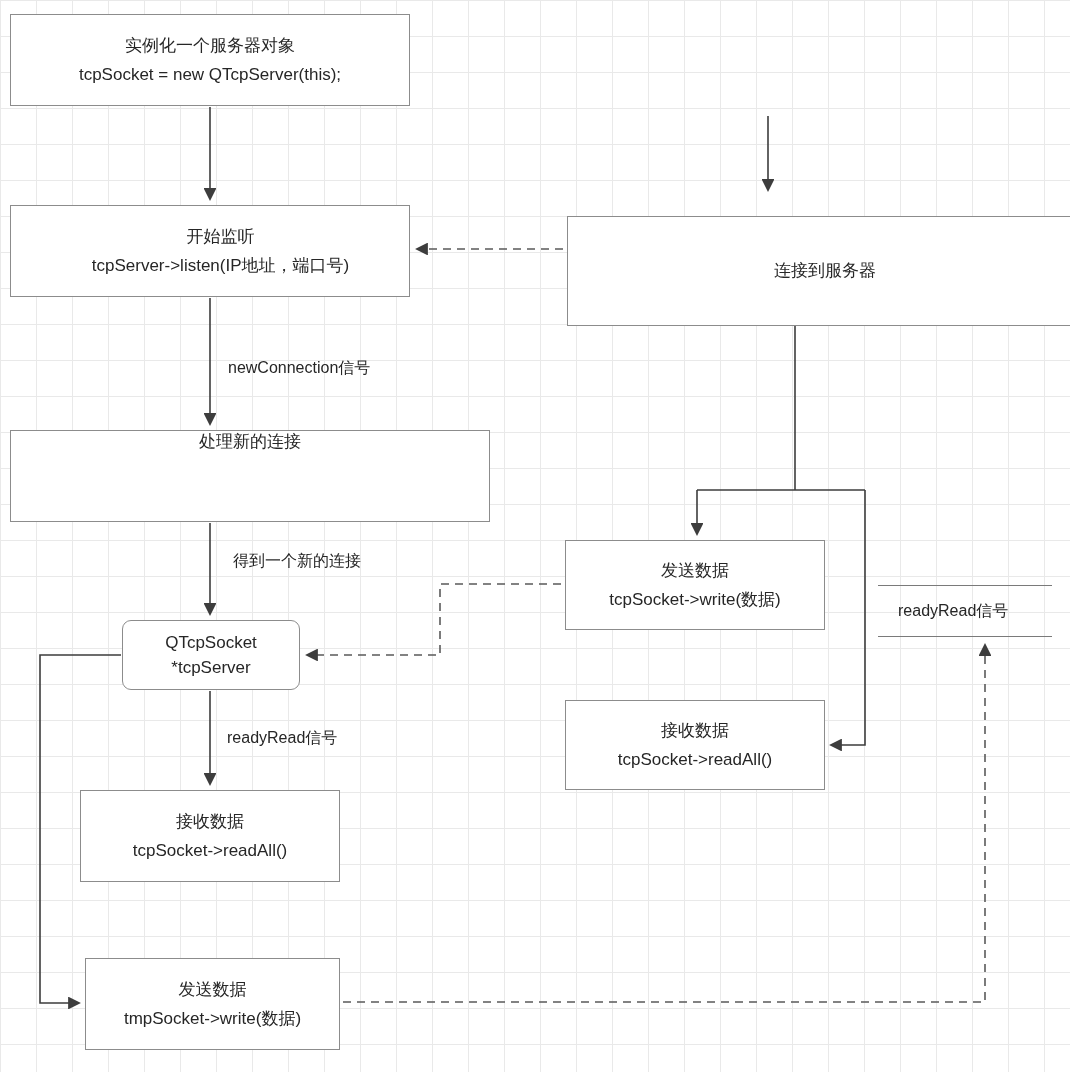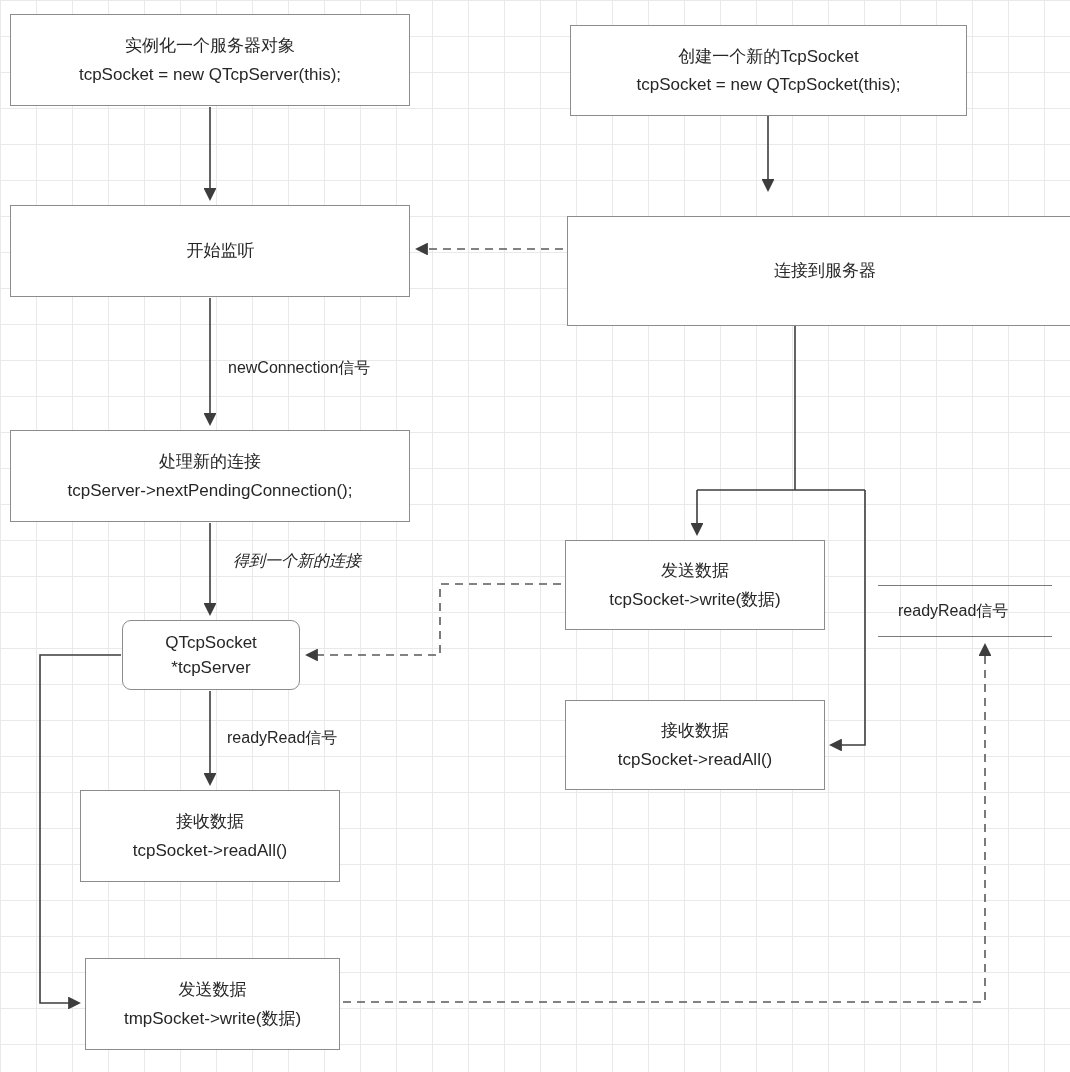--- a/index.html
+++ b/index.html
@@ -101,64 +101,60 @@
     <path d="M343 1002 L985 1002 L985 645" stroke="#5a5a5a" stroke-width="1.6" fill="none" stroke-dasharray="8 6" marker-end="url(#arrow)"></path>
   </svg>
 
   <div class="node" style="left:10px; top:14px; width:400px; height:92px;">
     <span class="line1">实例化一个服务器对象</span>
     <span class="line2 code">tcpSocket = new QTcpServer(this);</span>
   </div>
 
   <div class="node" style="left:10px; top:205px; width:400px; height:92px;padding-left:21px;">
     <span class="line1">开始监听</span>
+    <span class="line2 code">tcpServer-&gt;listen(IP地址，端口号)</span>
   </div>
 
-  <div class="node" style="left:10px; top:430px; width:400px; height:92px;">
+  <div class="node" style="left:10px; top:430px; width:480px; height:92px;justify-content:space-between;">
     <span class="line1">处理新的连接</span>
-    <span class="line2 code">tcpServer-&gt;nextPendingConnection();</span>
   </div>
 
   <div class="node rounded" style="left:122px; top:620px; width:178px; height:70px; gap:4px;">
     <span class="line1">QTcpSocket</span>
     <span class="line2 code">*tcpServer</span>
   </div>
 
   <div class="node" style="left:80px; top:790px; width:260px; height:92px;">
     <span class="line1">接收数据</span>
     <span class="line2 code">tcpSocket-&gt;readAll()</span>
   </div>
 
   <div class="node" style="left:85px; top:958px; width:255px; height:92px;">
     <span class="line1">发送数据</span>
     <span class="line2 code">tmpSocket-&gt;write(数据)</span>
   </div>
 
-  <div class="node" style="left:570px; top:25px; width:397px; height:91px;">
-    <span class="line1">创建一个新的TcpSocket</span>
-    <span class="line2 code">tcpSocket = new QTcpSocket(this);</span>
-  </div>
 
   <div class="node" style="left:567px; top:196px; width:516px; height:110px;margin-top:20px;">
     <span class="line1">连接到服务器</span>
   </div>
 
   <div class="node" style="left:565px; top:540px; width:260px; height:90px;">
     <span class="line1">发送数据</span>
     <span class="line2 code">tcpSocket-&gt;write(数据)</span>
   </div>
 
   <div class="node" style="left:565px; top:700px; width:260px; height:90px;">
     <span class="line1">接收数据</span>
     <span class="line2 code">tcpSocket-&gt;readAll()</span>
   </div>
 
   <div class="edge-label" style="left:228px; top:358px;">newConnection信号</div>
 
-  <div class="edge-label" style="left:233px; top:551px;font-style:italic;">得到一个新的连接</div>
+  <div class="edge-label" style="left:233px; top:551px;">得到一个新的连接</div>
 
   <div class="edge-label" style="left:227px; top:728px;">readyRead信号</div>
 
   <div class="readyread-tag">
     <span>readyRead信号</span>
   </div>
 
 </div>
 
 </body></html>

